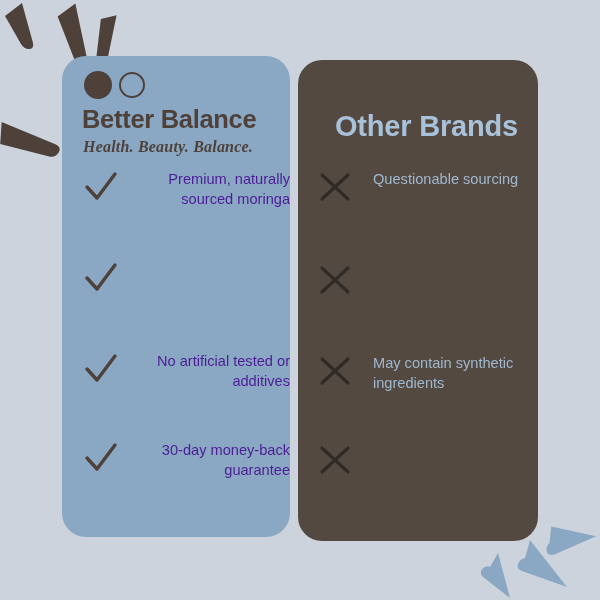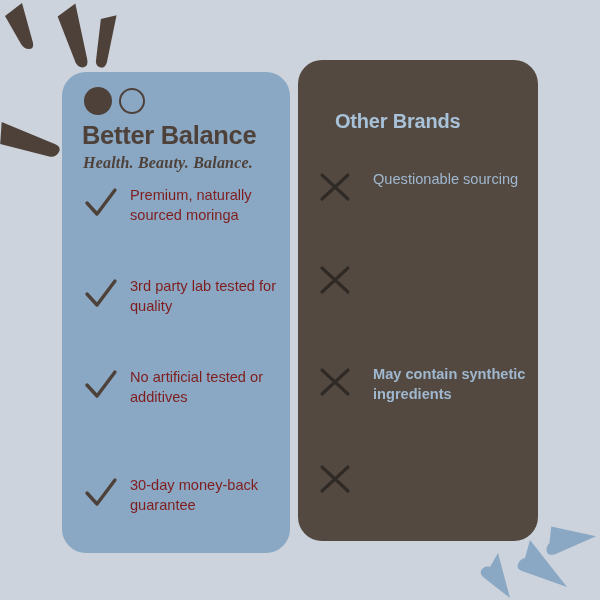--- a/index.html
+++ b/index.html
@@ -28,21 +28,21 @@
     pointer-events: none;
   }
   .card {
     position: absolute;
     border-radius: 24px;
     box-sizing: border-box;
     overflow: hidden;
   }
   #card-good {
     left: 62px;
-    top: 72px;
+    top: 56px;
     width: 228px;
     height: 481px;
     background: #8aa8c4;
     padding: 7px;
   }
   #card-other {
     left: 298px;
     top: 60px;
     width: 240px;
     height: 481px;
@@ -88,21 +88,21 @@
     font-weight: bold;
     font-size: 16px;
     color: #4e413a;
     letter-spacing: 0.2px;
     white-space: nowrap;
   }
   .other-title {
     position: absolute;
     left: 37px;
     top: 50px;
-    font-size: 20px;
+    font-size: 29px;
     font-weight: bold;
     color: #a8c2da;
     letter-spacing: -0.2px;
     white-space: nowrap;
   }
   .feature-list {
     position: absolute;
     left: 0;
     top: 0;
     width: 100%;
@@ -119,30 +119,30 @@
     width: 34px;
     height: 34px;
     display: block;
   }
   .feature-text {
     font-size: 14.6px;
     line-height: 1.36;
     max-width: 165px;
   }
   #card-good .feature-row { left: 22px; }
-  #card-good .feature-text { color: #7f1d1d; }
+  #card-good .feature-text { color: #4c1d95; text-align: right; }
   #card-other .feature-row { left: 20px; gap: 21px; }
   #card-other .feature-text { color: #9fb8cf; max-width: 180px; }
   .row-0 { top: 114px; }
   .row-1 { top: 205px; }
   .row-2 { top: 296px; }
-  .row-3 { top: 385px; margin-top: 19px; }
+  .row-3 { top: 385px; }
   #card-other .row-0 { top: 110px; }
   #card-other .row-1 { top: 203px; }
-  #card-other .row-2 { top: 305px; font-weight: bold; }
+  #card-other .row-2 { top: 294px; }
   #card-other .row-3 { top: 383px; }
 </style>
 </head>
 <body>
 
 <div id="stage">
 
   <svg class="burst-svg" viewBox="0 0 600 600">
     <g>
       <path d="M 5 16 L 22 3 L 33 43 Q 34 49 29 49 Q 24 49 21 44 Z" fill="#4e413a"></path>
@@ -173,21 +173,20 @@
         <svg class="mark" viewBox="0 0 34 34">
           <path d="M 3 17 L 13 28 L 31 4" fill="none" stroke="#4e413a" stroke-width="3.4" stroke-linecap="round" stroke-linejoin="round"></path>
         </svg>
         <div class="feature-text">Premium, naturally sourced moringa</div>
       </div>
 
       <div class="feature-row row-1">
         <svg class="mark" viewBox="0 0 34 34">
           <path d="M 3 17 L 13 28 L 31 4" fill="none" stroke="#4e413a" stroke-width="3.4" stroke-linecap="round" stroke-linejoin="round"></path>
         </svg>
-        <div class="feature-text">3rd party lab tested for quality</div>
       </div>
 
       <div class="feature-row row-2">
         <svg class="mark" viewBox="0 0 34 34">
           <path d="M 3 17 L 13 28 L 31 4" fill="none" stroke="#4e413a" stroke-width="3.4" stroke-linecap="round" stroke-linejoin="round"></path>
         </svg>
         <div class="feature-text">No artificial tested or additives</div>
       </div>
 
       <div class="feature-row row-3">

